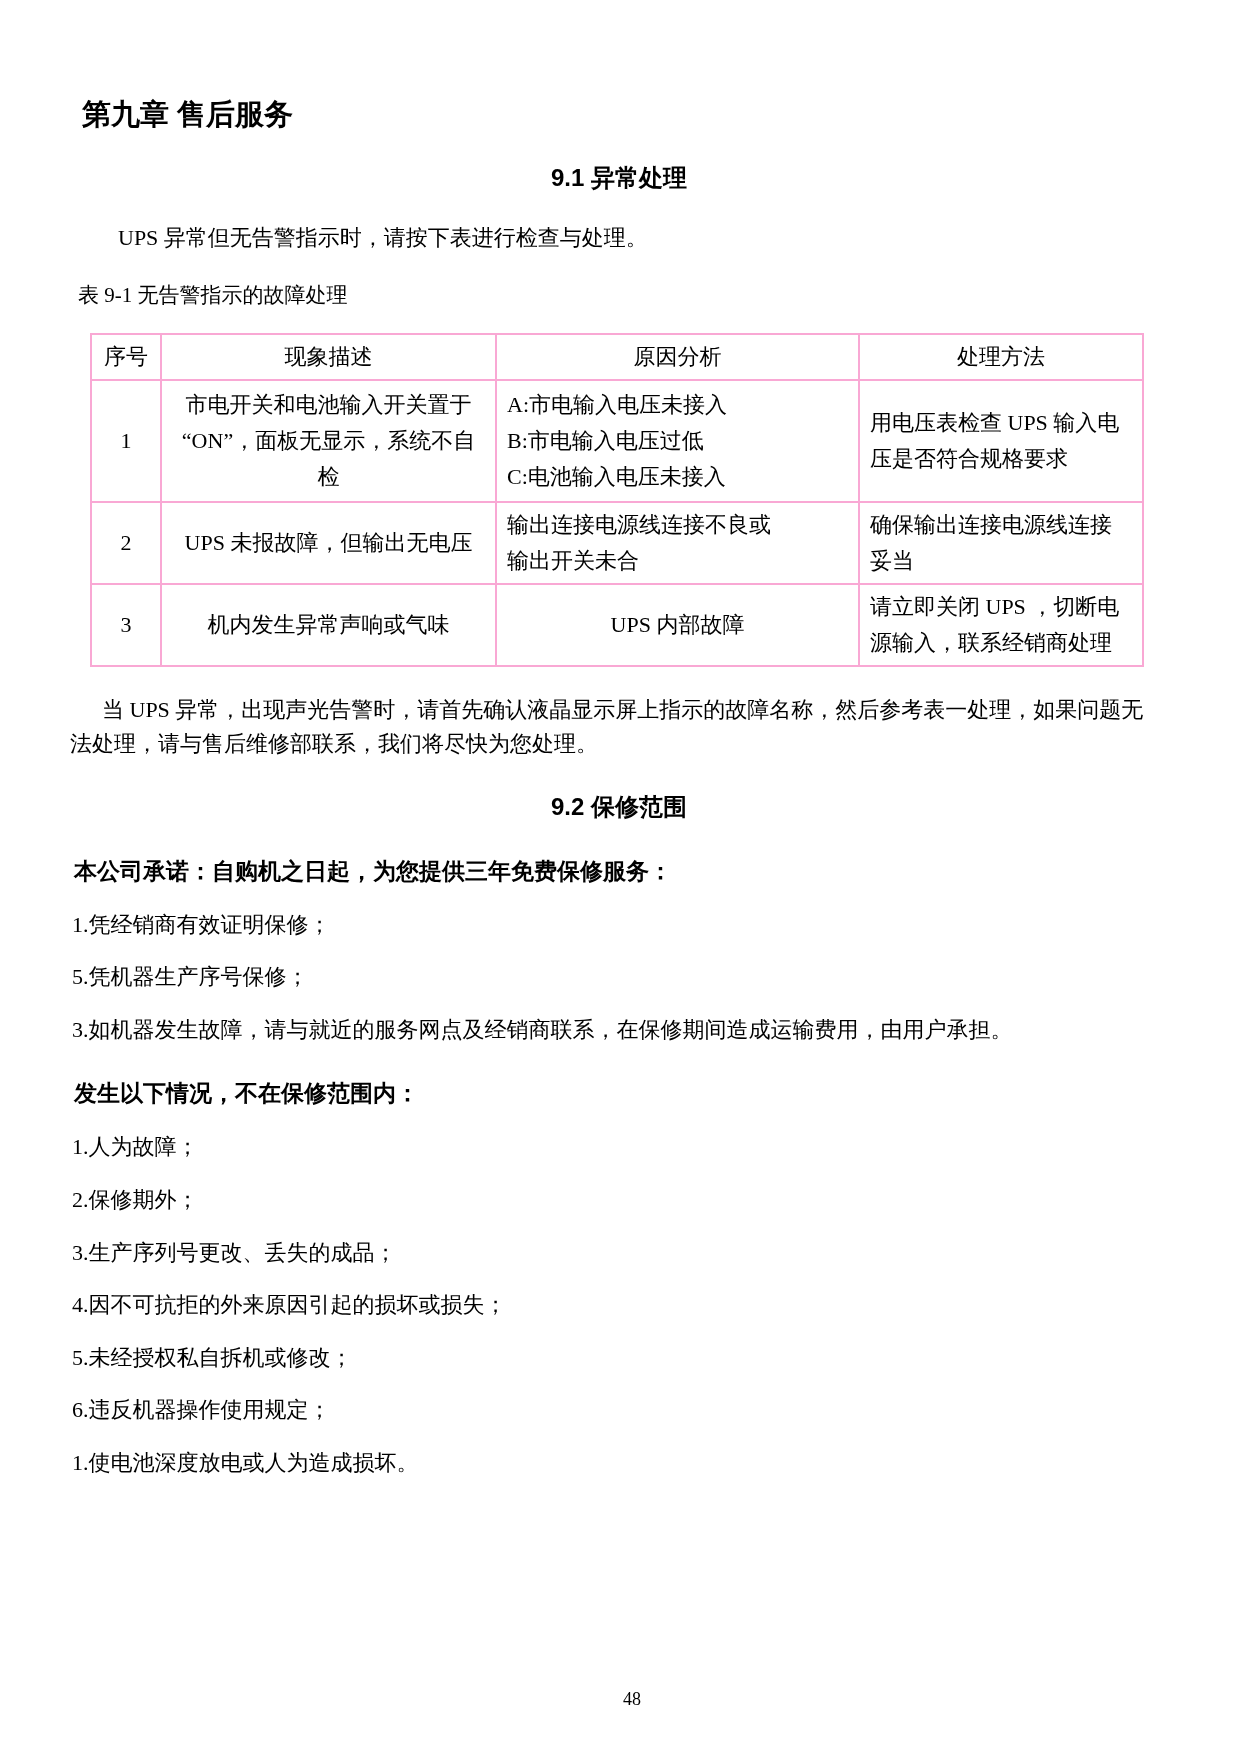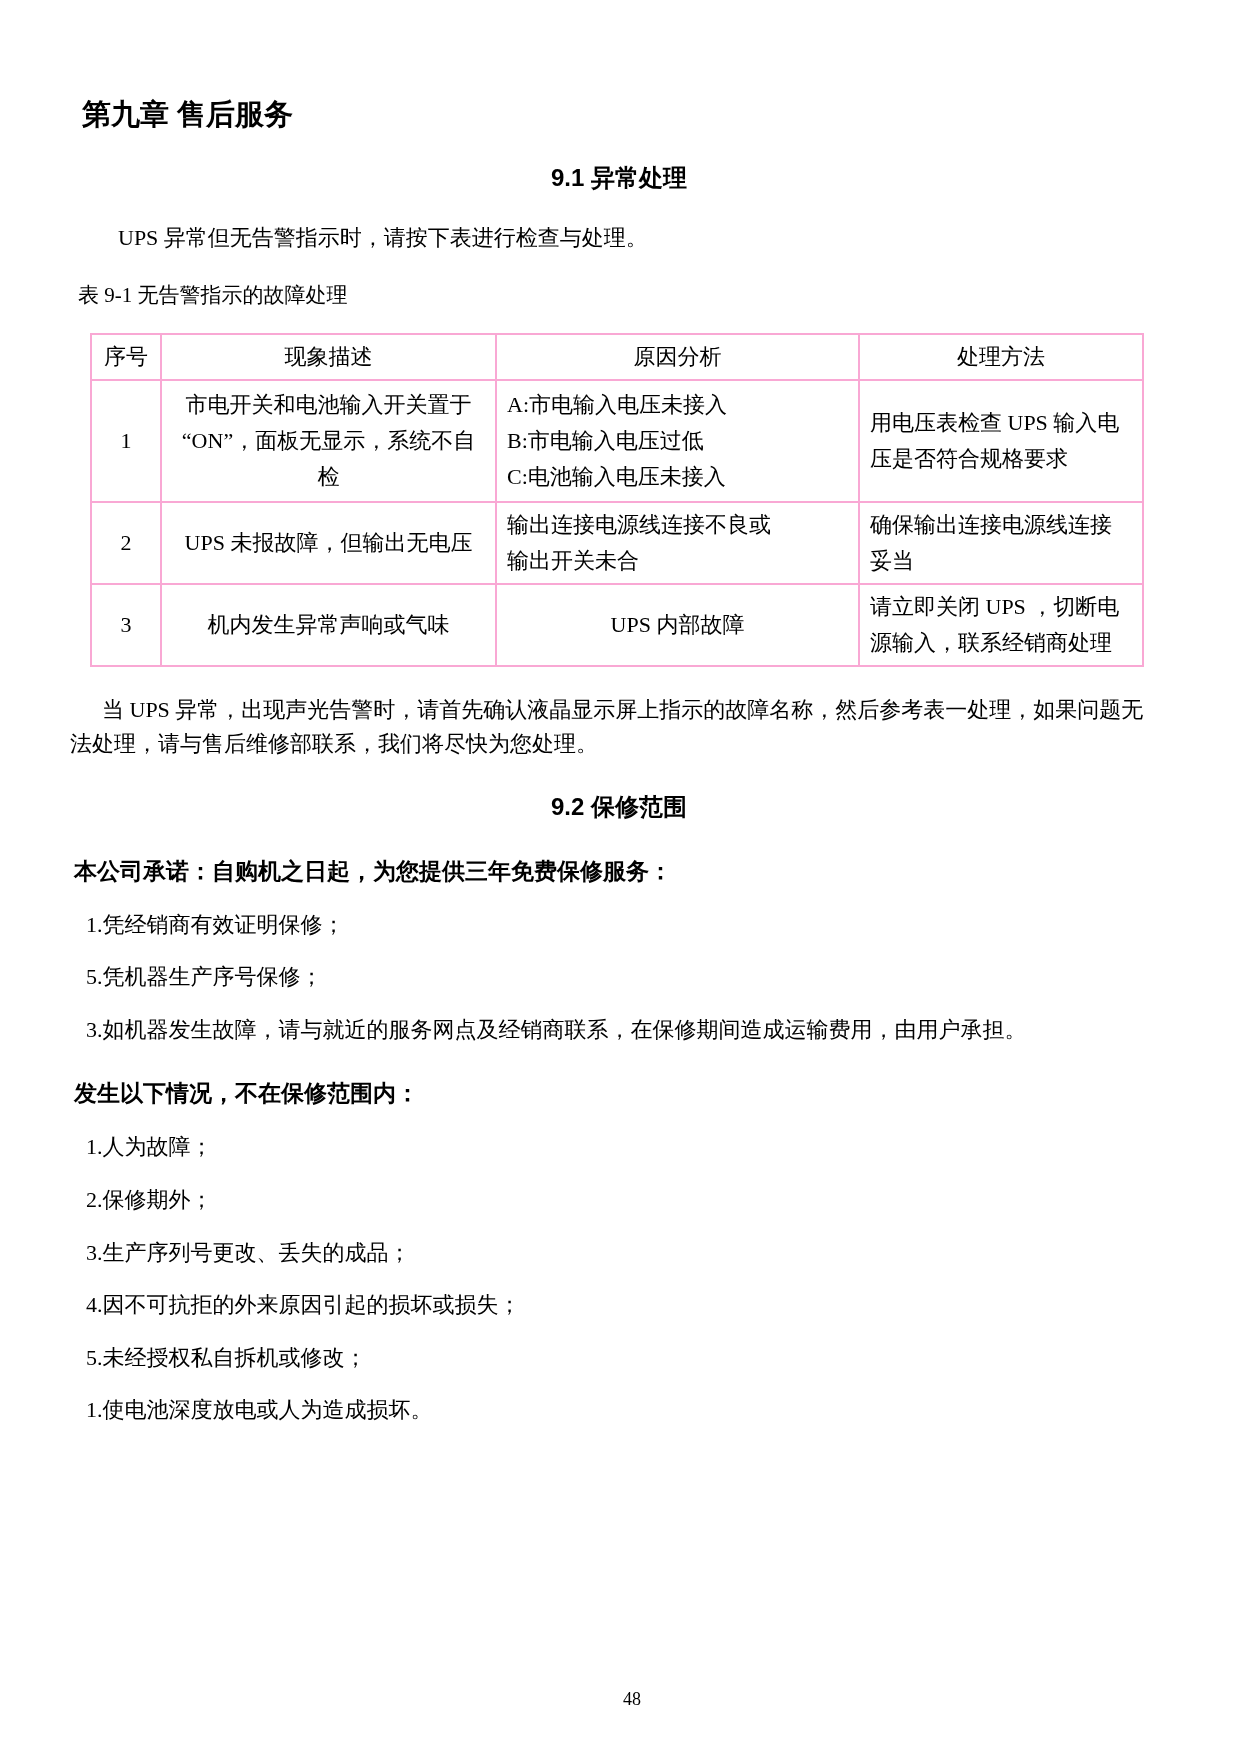--- a/index.html
+++ b/index.html
@@ -71,21 +71,21 @@
     text-indent: 32px;
   }
   .bold-lead {
     font-family: "Liberation Sans", "DejaVu Sans", sans-serif;
     font-weight: bold;
     font-size: 23px;
     margin: 34px 0 0 12px;
   }
   .num-item {
     font-size: 22px;
-    margin: 24px 0 0 24px;
+    margin: 24px 0 0 10px;
     line-height: 1.3;
   }
   .page-number {
     position: absolute;
     left: 12px;
     bottom: 44px;
     width: 100%;
     text-align: center;
     font-size: 18px;
   }
@@ -157,17 +157,18 @@
   <p class="num-item">5.凭机器生产序号保修；</p>
   <p class="num-item">3.如机器发生故障，请与就近的服务网点及经销商联系，在保修期间造成运输费用，由用户承担。</p>
 
   <p class="bold-lead">发生以下情况，不在保修范围内：</p>
 
   <p class="num-item">1.人为故障；</p>
   <p class="num-item">2.保修期外；</p>
   <p class="num-item">3.生产序列号更改、丢失的成品；</p>
   <p class="num-item">4.因不可抗拒的外来原因引起的损坏或损失；</p>
   <p class="num-item">5.未经授权私自拆机或修改；</p>
+  <p class="num-item">6.违反机器操作使用规定；</p>
   <p class="num-item">1.使电池深度放电或人为造成损坏。</p>
 
 </div>
 
 <div class="page-number">48</div>
 
 </body></html>

